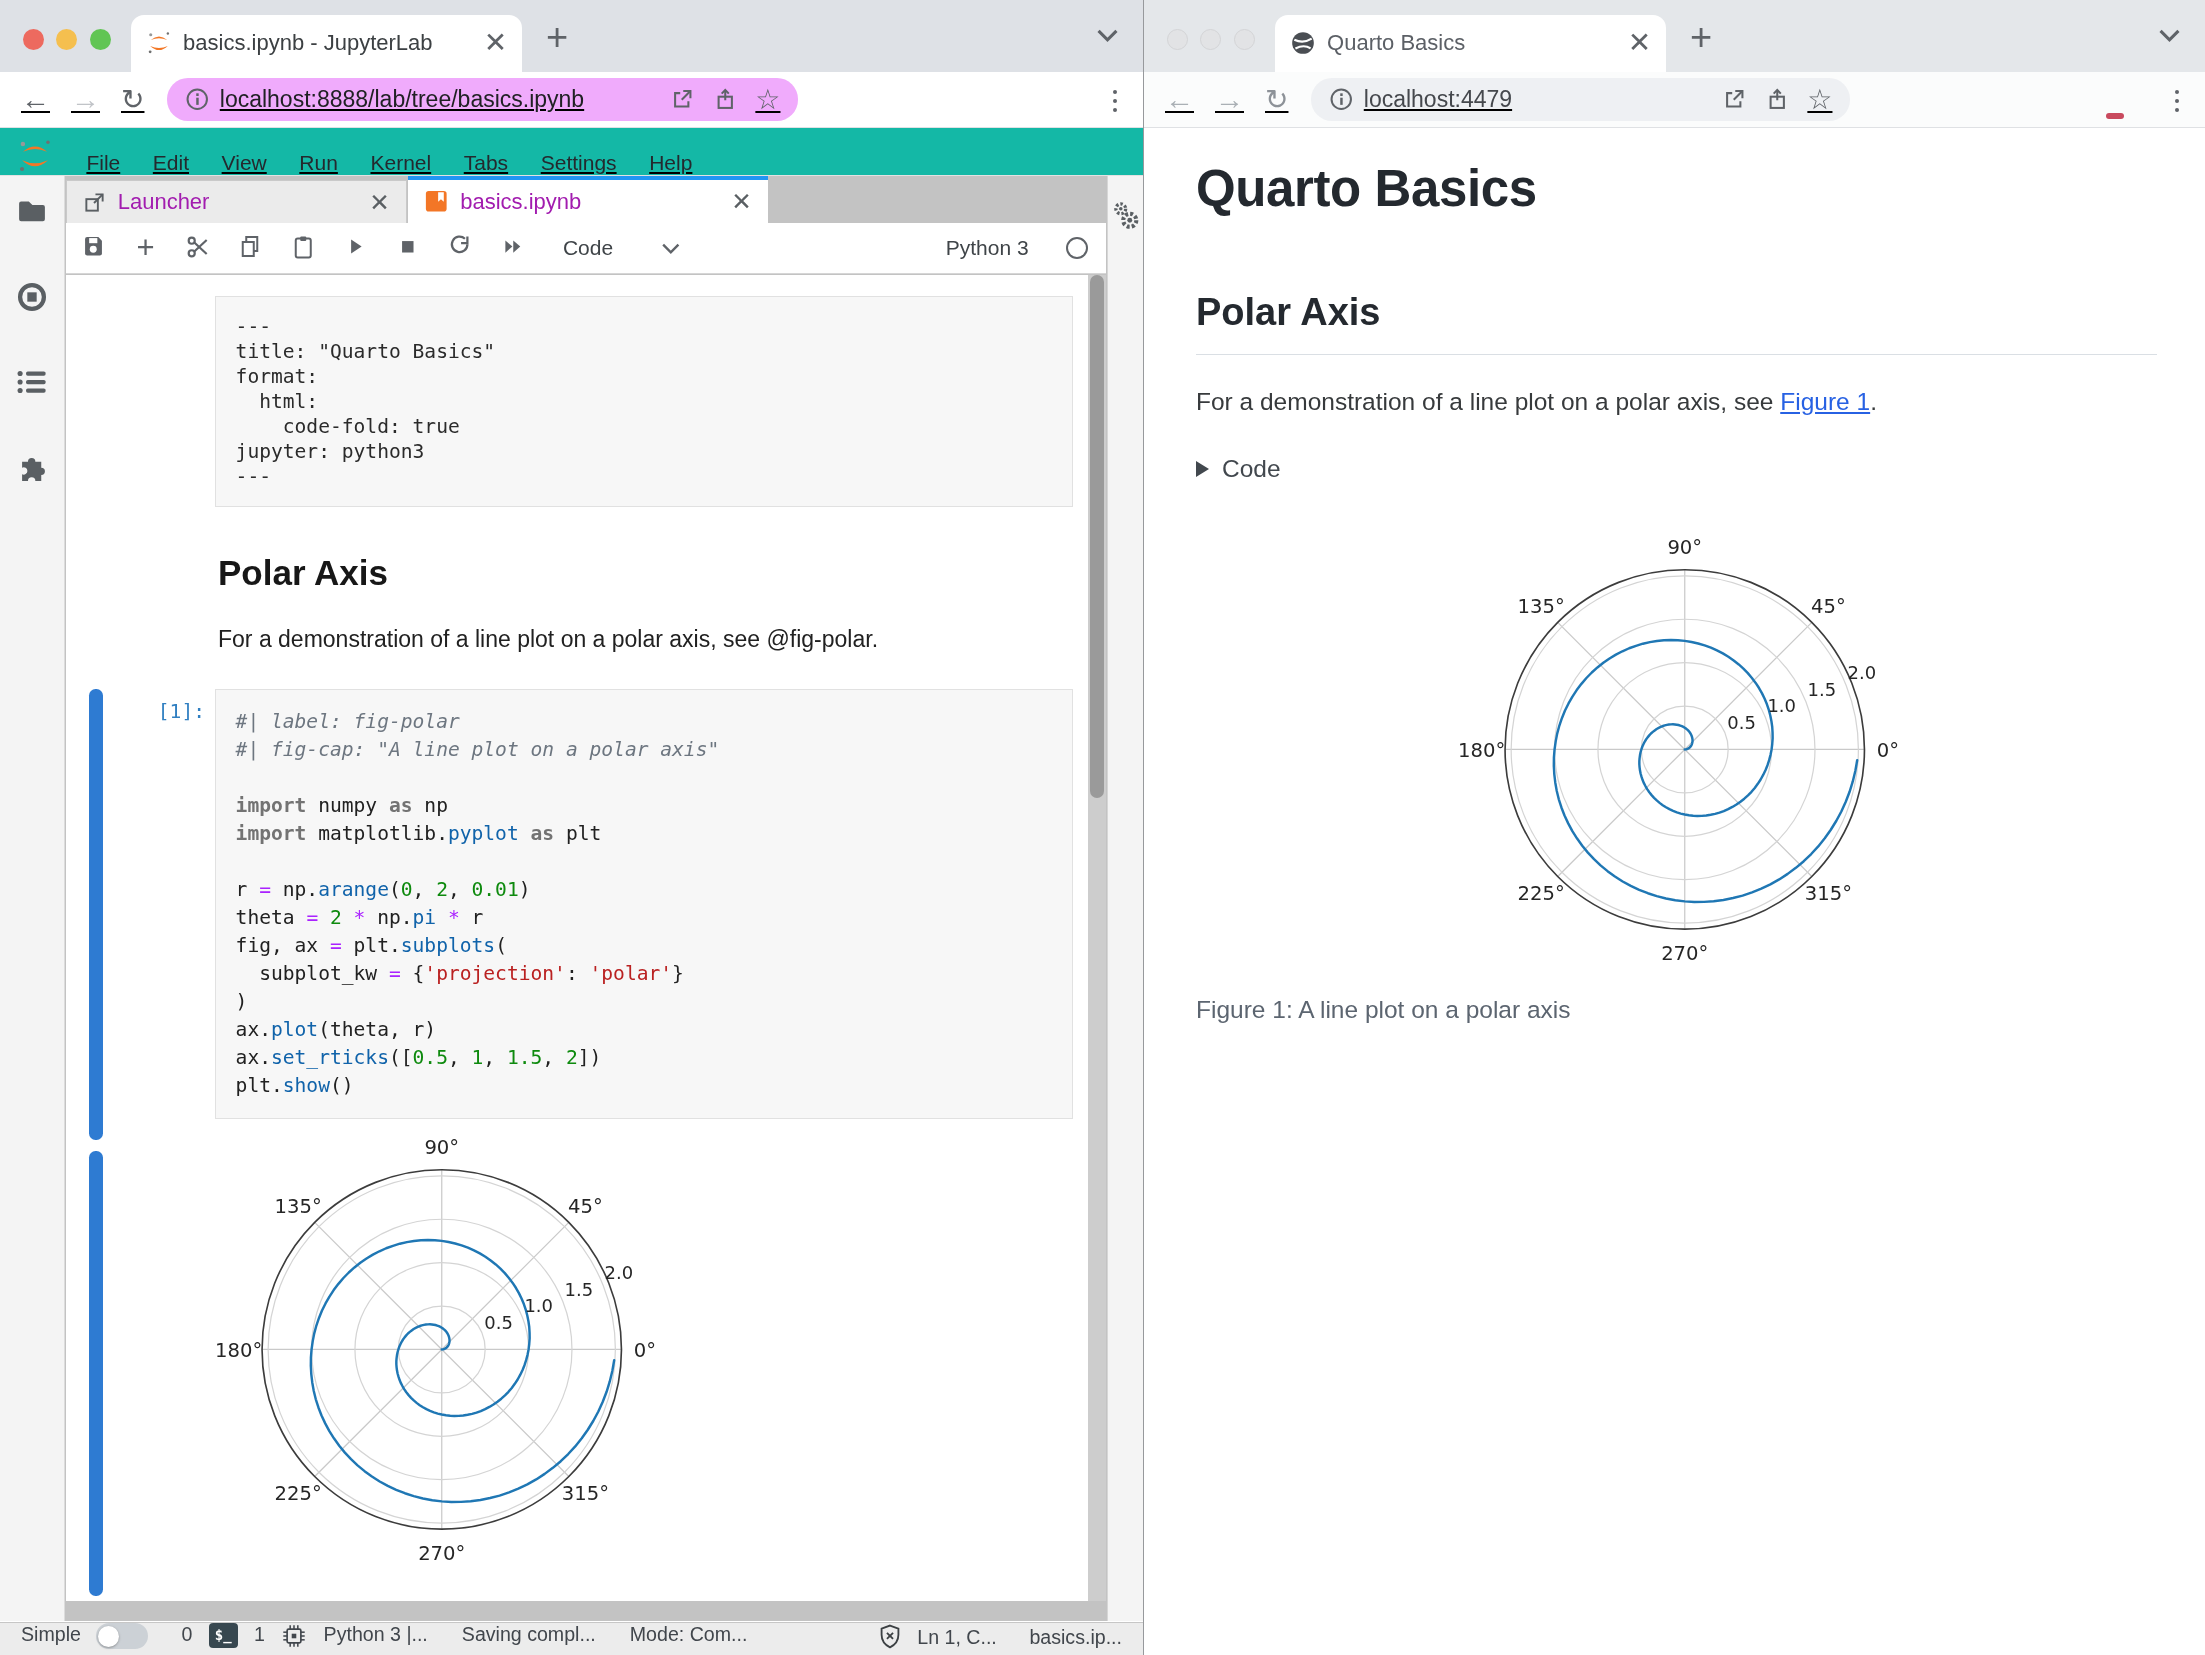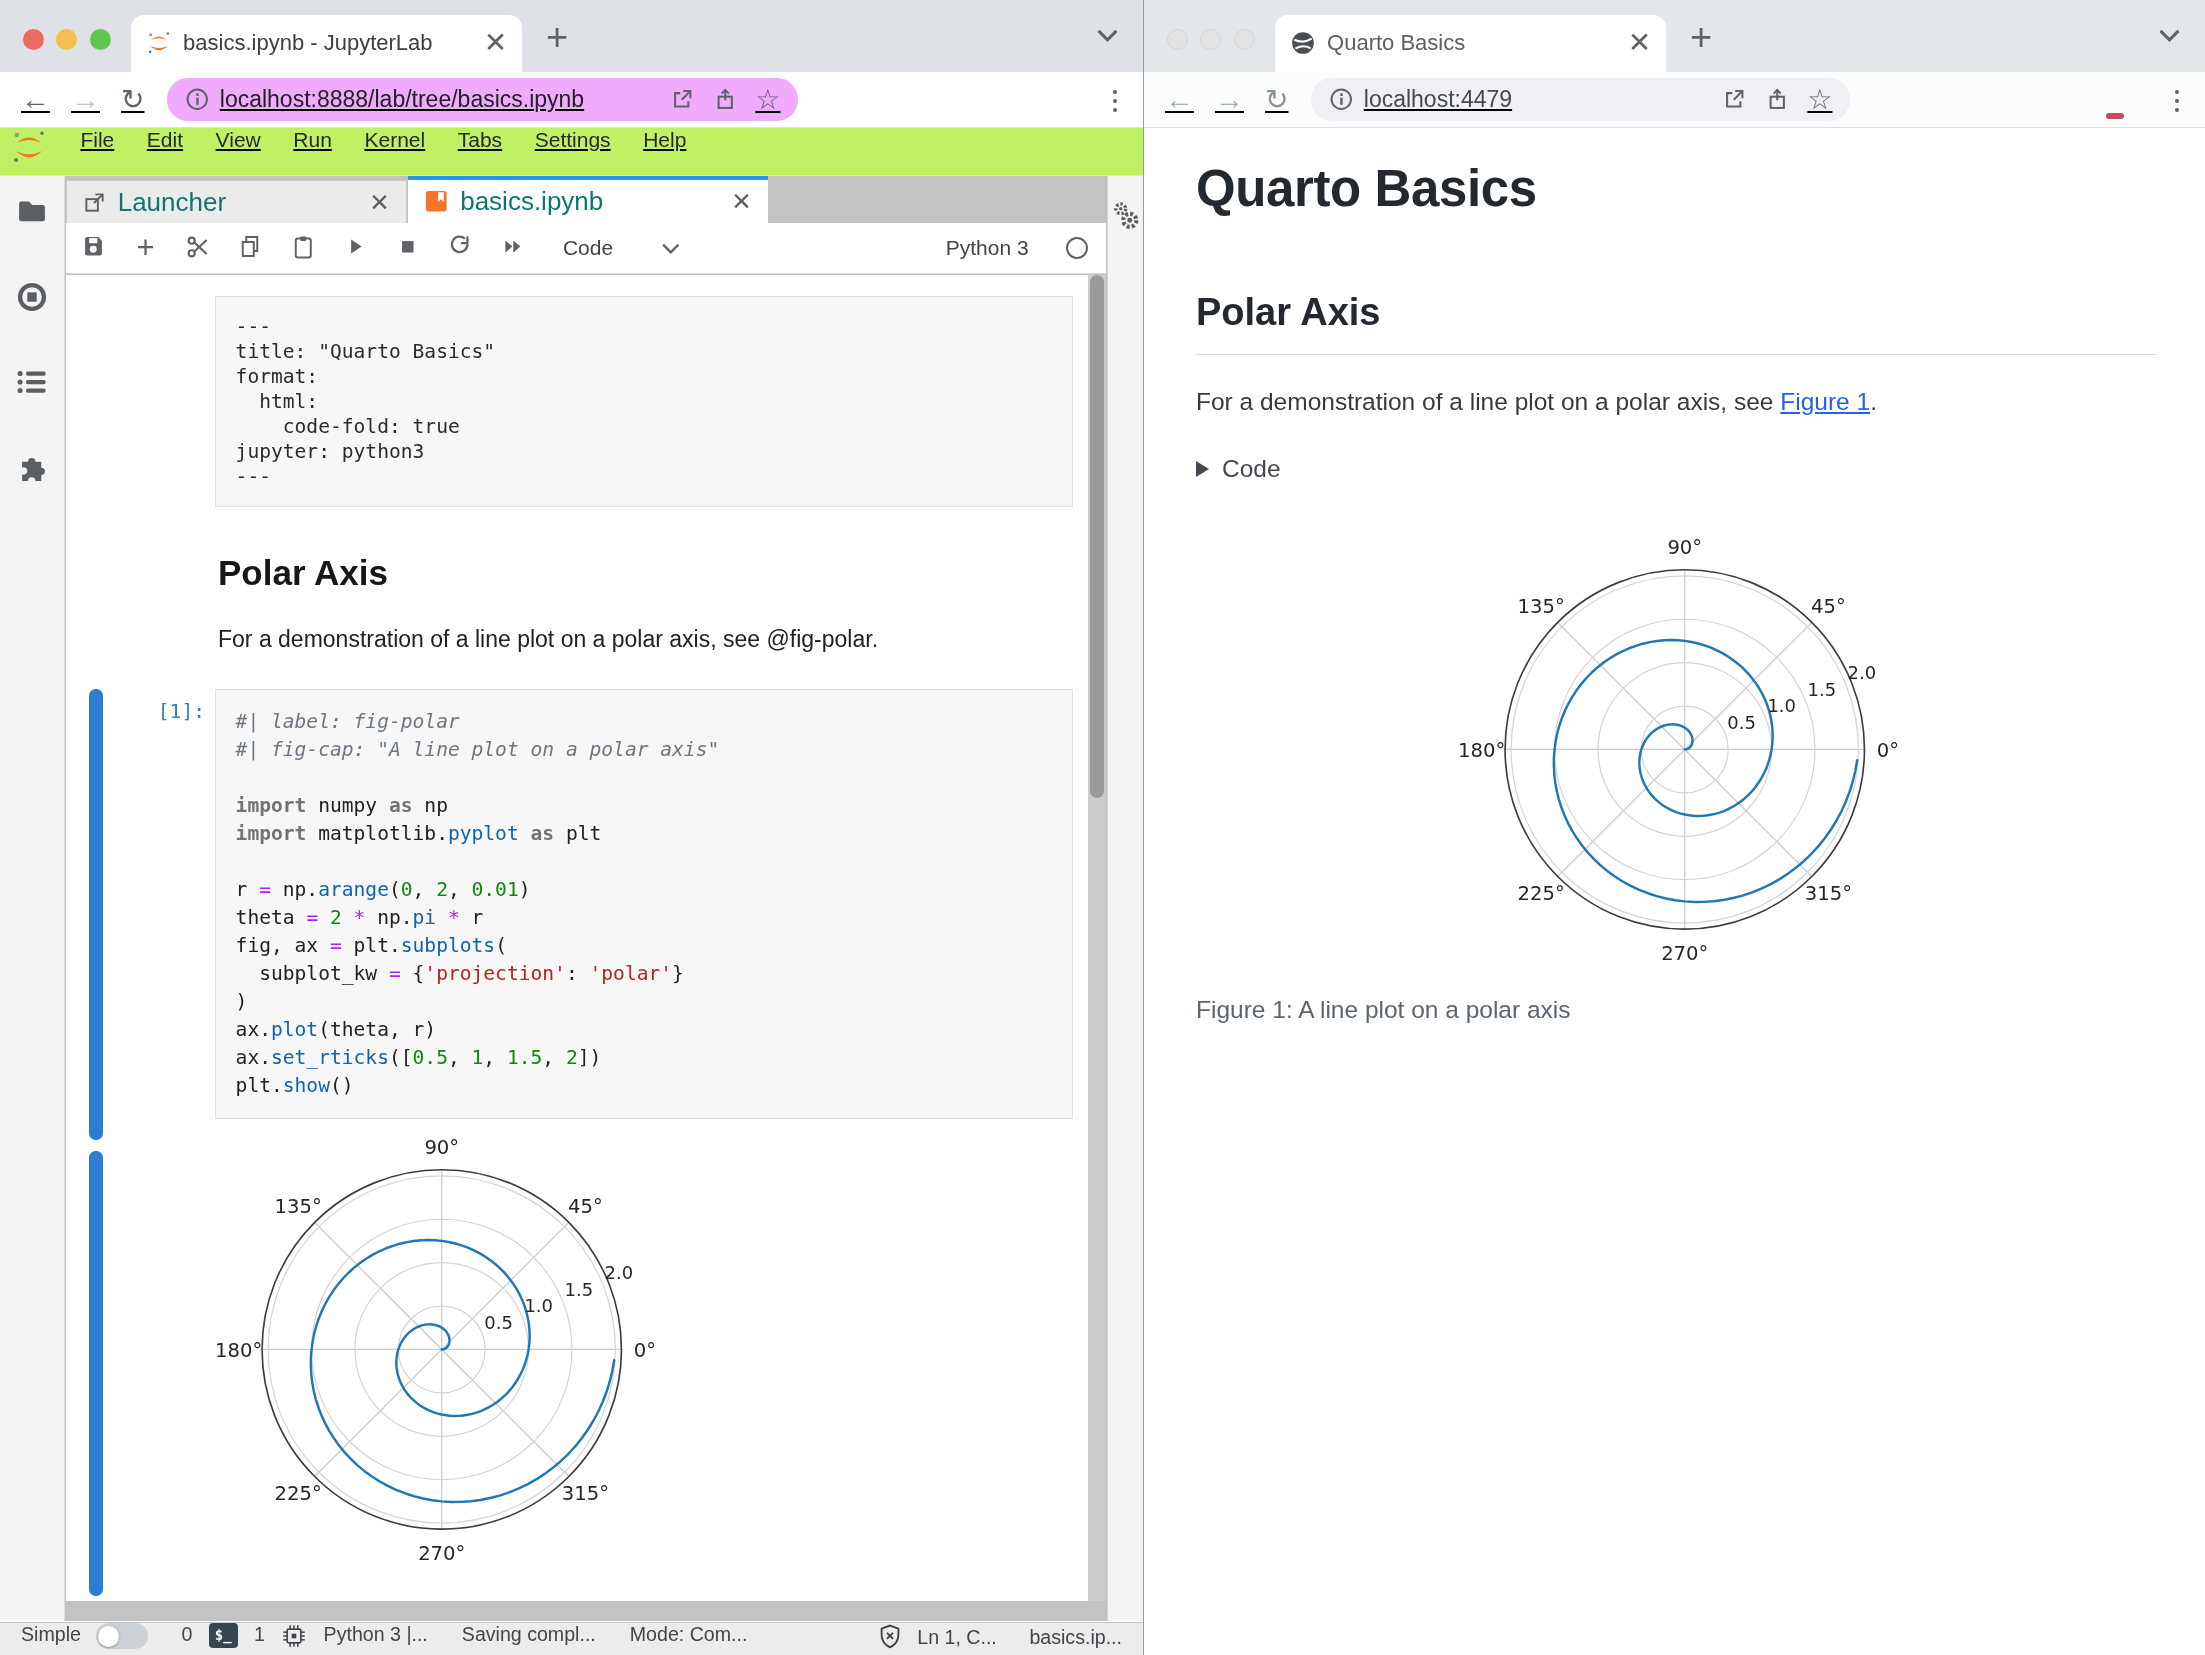--- a/index.html
+++ b/index.html
@@ -42,35 +42,35 @@
   #win-right .pill .url { color:#45484d; }
   .pill .picon { margin-left:18px; flex:none; }
   .star-glyph { font-size:28px; color:#5f6368; margin-left:18px; }
   .vdots { position:absolute; right:26px; top:18px; display:flex; flex-direction:column; gap:4.9px; }
   .vdots i { width:4.1px; height:4.1px; border-radius:50%; background:#5f6368; }
   .red-dash { position:absolute; left:962px; top:41px; width:18px; height:5.7px;
               border-radius:3.3px; background:#c94a5e; }
 
   
   .jlab { position:relative; height:1528px; }
-  .menubar { height:48px; background:#bef264; border-bottom:0.8px solid #e2e2e2;
-             display:flex; align-items:flex-start; }
+  .menubar { height:48px; background:#14b8a6; border-bottom:0.8px solid #e2e2e2;
+             display:flex; align-items:flex-end;padding-left:6px; }
   .jlogo { width:38px; height:38px; margin:0 16.3px 0 9.8px; }
   .menu-item { padding:0 16.3px; font-size:21px; color:#24292e; }
   .jbody { position:relative; height:1445px; background:#c3c3c3; }
   .left-strip { position:absolute; left:0; top:0; width:65px; height:100%;
                 background:#f4f4f4; border-right:0.8px solid #dcdcdc;
                 display:flex; flex-direction:column; align-items:center; padding-top:21px; gap:54px; }
   .right-strip { position:absolute; right:0; top:0; width:36px; height:100%;
                  background:#f4f4f4; border-left:0.8px solid #d6d6d6; }
   .gears { position:absolute; top:23px; left:1.6px; }
   .dock { position:absolute; left:66px; right:37px; top:0; bottom:0; }
   .dock-tabbar { position:relative; height:47px; }
   .dtab { position:absolute; bottom:0; height:43px; display:flex; align-items:center; padding:0 16.3px; }
-  .dtab .dlabel { font-size:26px; color:#0f766e; margin:0 11.4px; }
+  .dtab .dlabel { font-size:22px; color:#a21caf; margin:0 11.4px; }
   .dtab .dx { font-size:24.5px; color:#5a5f63; margin-left:auto; }
   .dtab-launcher { left:0; width:341px; background:#ebebeb; border:0.8px solid #c9c9c9; border-bottom:none; }
   .dtab-notebook { left:342px; width:360px; background:#fff; border-top:4.9px solid #2196f3; height:47px; }
   .nb-toolbar { height:51px; background:#fff; border-bottom:0.8px solid #d6d6d6;
                 display:flex; align-items:center; padding:0 13px; gap:24.5px; }
   .tbtn { width:28px; text-align:center; flex:none; }
   .tglyph { font-size:21px; color:#5f6368; }
   .celltype { font-size:21px; color:#3f4448; margin-left:11.4px; }
   .tb-spacer { flex:1; }
   .kernel-name { font-size:21px; color:#3f4448; margin-right:13px; }

